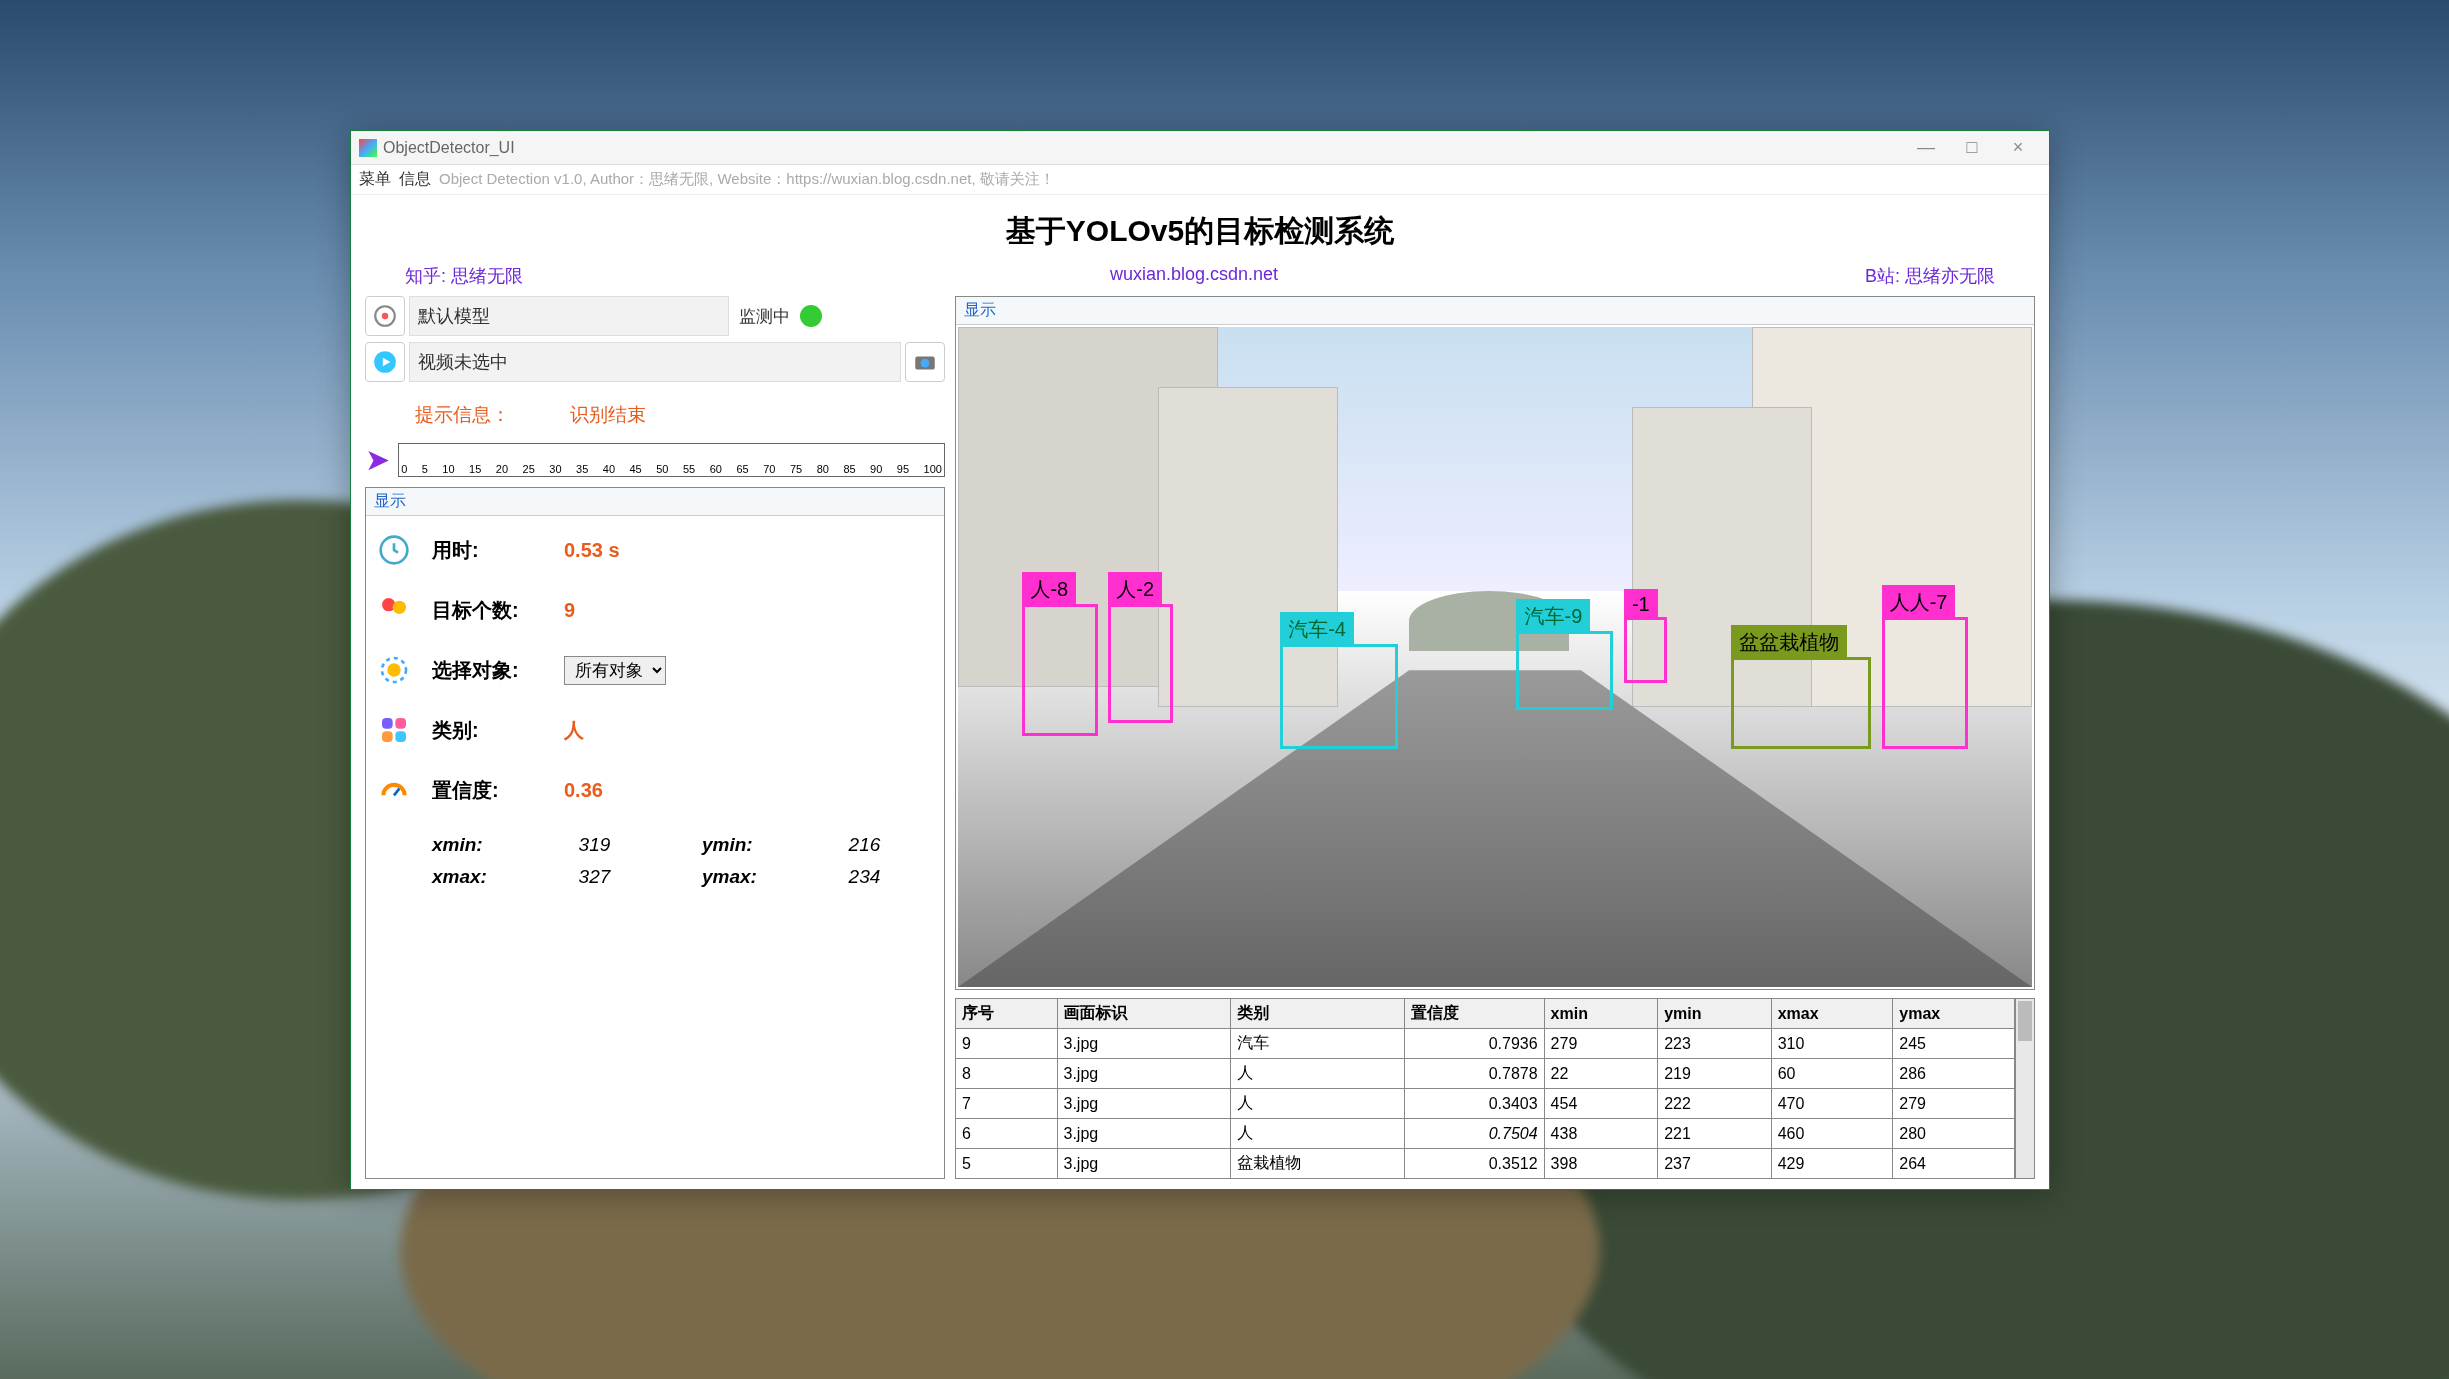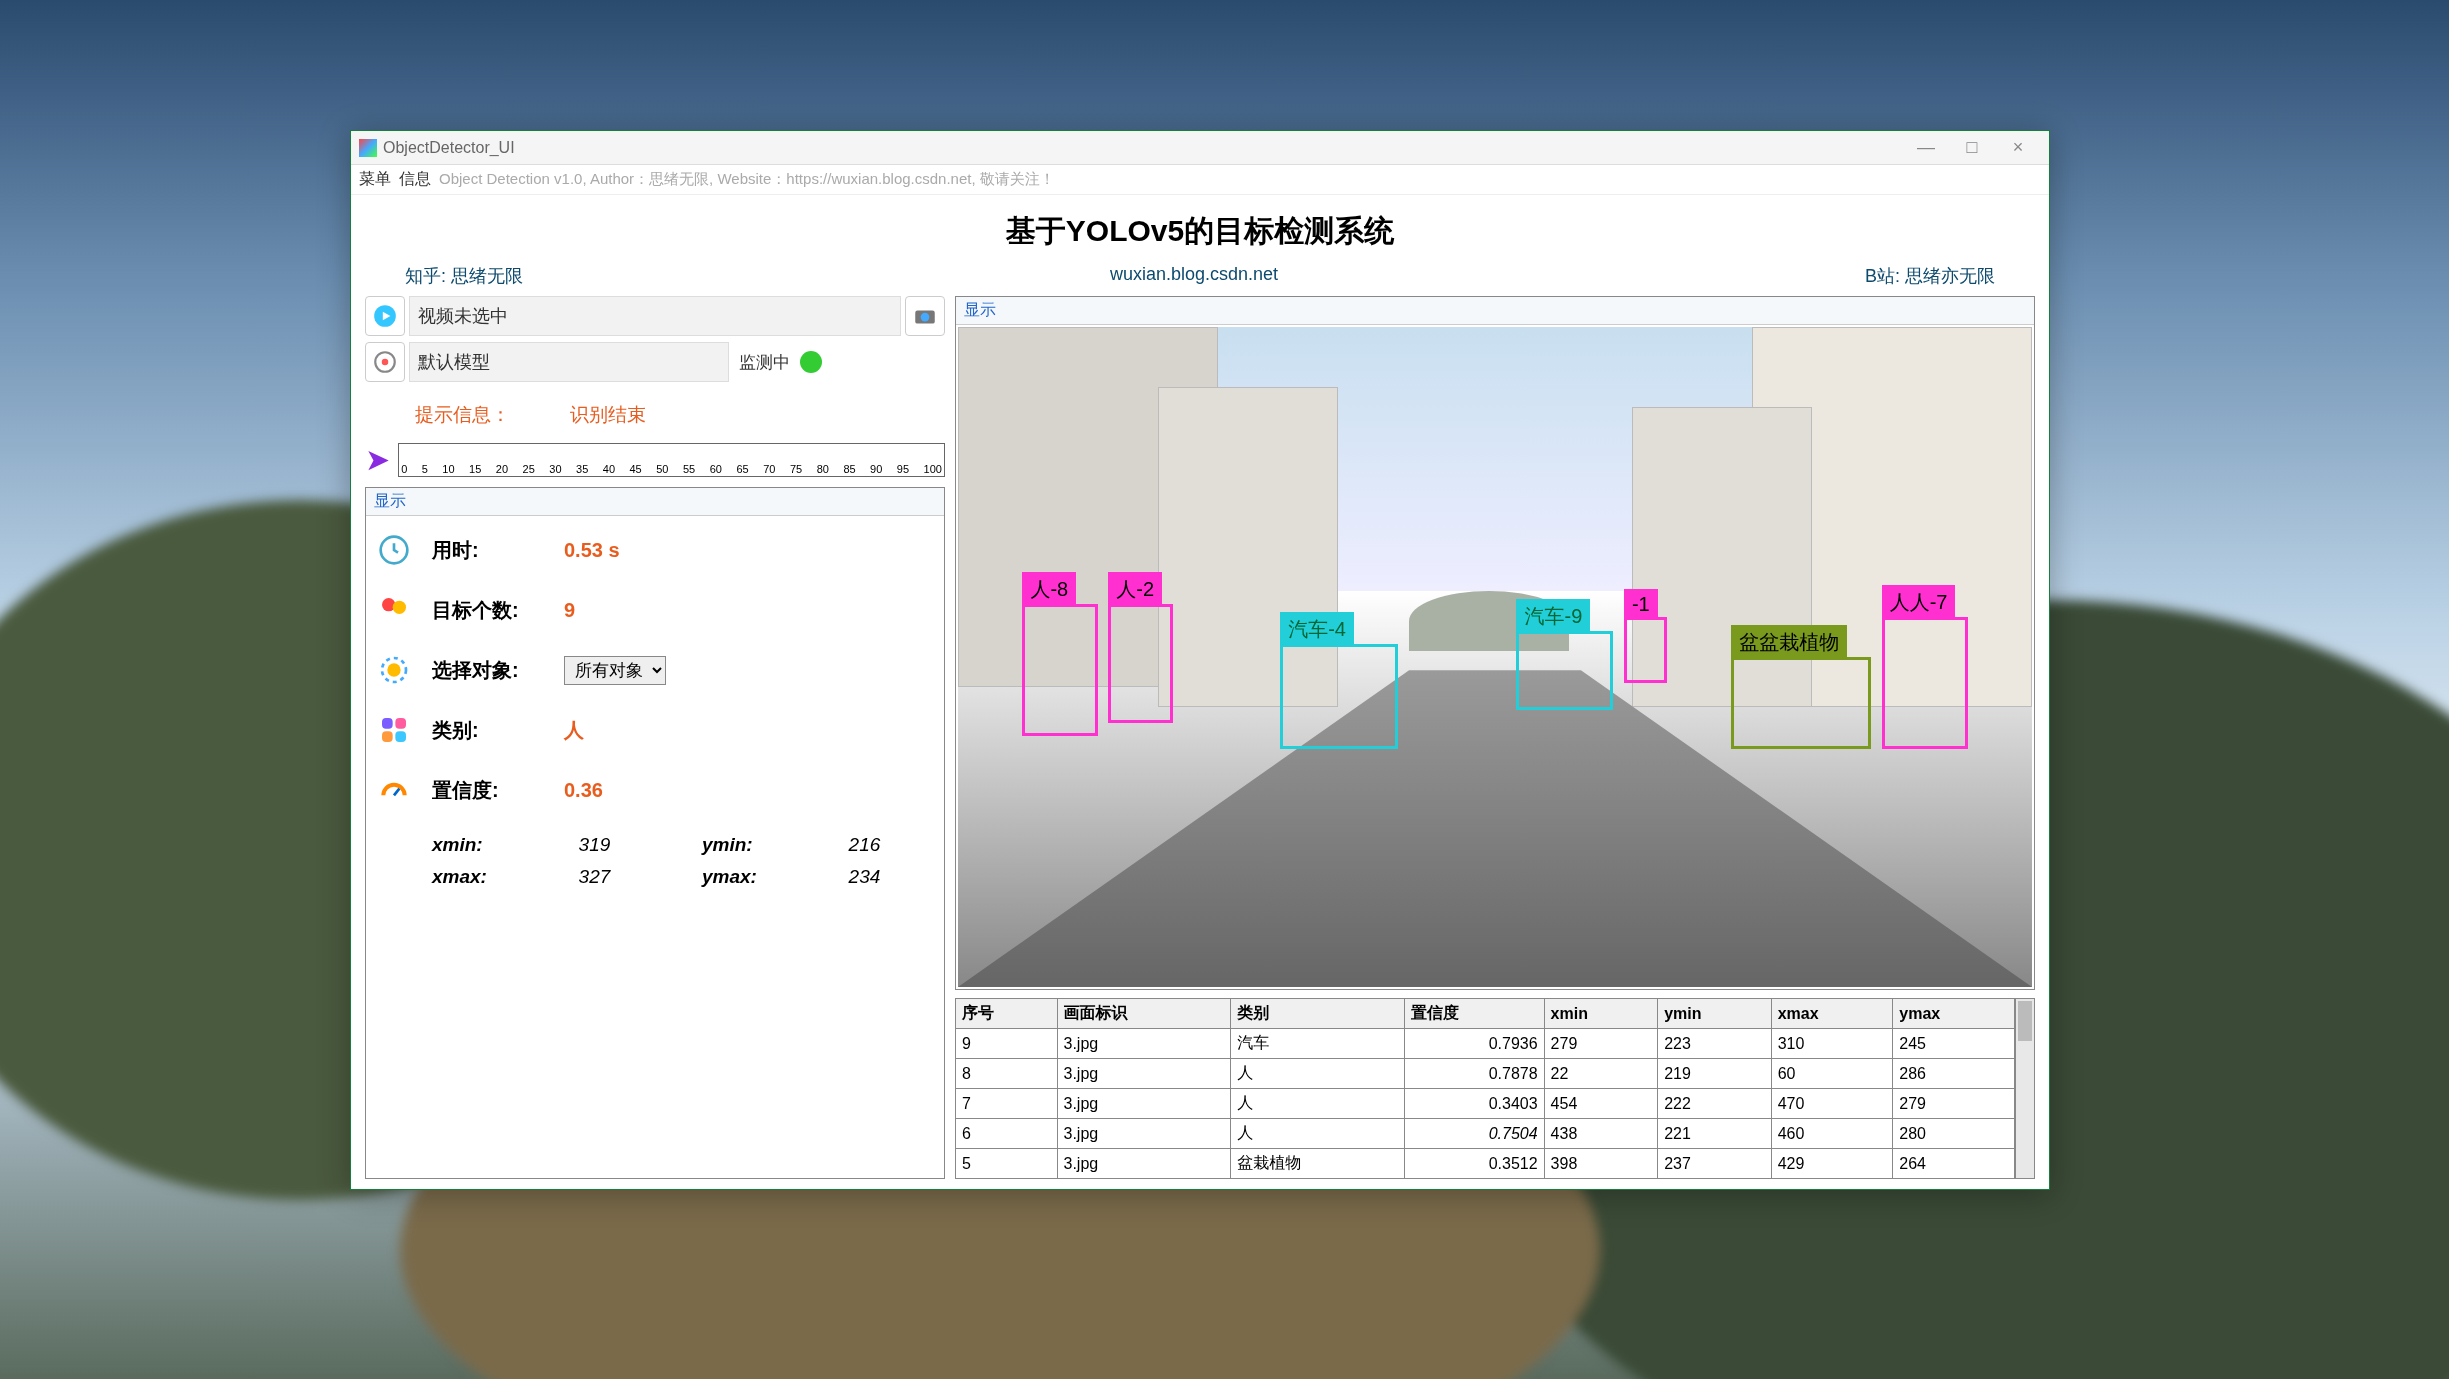--- a/index.html
+++ b/index.html
@@ -27,21 +27,21 @@
   .titlebar .appicon{width:18px;height:18px;background:linear-gradient(135deg,#f44,#4af,#4f4);margin-right:6px;}
   .titlebar .spacer{flex:1;}
   .titlebar .winbtn{width:46px;text-align:center;font-size:18px;color:#888;}
   .menubar {
     height:30px;display:flex;align-items:center;padding:0 8px;font-size:16px;
     border-bottom:1px solid #eee;gap:8px;color:#333;
   }
   .menubar .faded{color:#aaa;font-size:15px;}
   .content{flex:1;padding:10px 14px;display:flex;flex-direction:column;}
   .heading{font-size:30px;font-weight:bold;text-align:center;margin:6px 0 12px;}
-  .linksrow{display:flex;justify-content:space-between;font-size:18px;color:#0c4a6e;margin-bottom:8px;padding:0 40px;}
+  .linksrow{display:flex;justify-content:space-between;font-size:18px;color:#6d28d9;margin-bottom:8px;padding:0 40px;}
   .cols{flex:1;display:flex;gap:10px;min-height:0;}
   .leftcol{width:580px;display:flex;flex-direction:column;}
   .rightcol{flex:1;display:flex;flex-direction:column;min-width:0;}
 
   .inputrow{display:flex;align-items:center;gap:4px;margin-bottom:6px;}
   .iconbtn{width:40px;height:40px;border:1px solid #ccc;border-radius:4px;display:flex;align-items:center;justify-content:center;background:#fff;}
   .iconbtn svg{width:26px;height:26px;}
   .txtfield{flex:1;height:40px;background:#f2f2f2;border:1px solid #ddd;padding:0 8px;font-size:18px;display:flex;align-items:center;color:#333;white-space:nowrap;overflow:hidden;}
   .statuslabel{font-size:17px;color:#333;padding:0 6px;}
   .statusdot{width:22px;height:22px;border-radius:50%;background:#3c3;}
@@ -126,42 +126,42 @@
       <span>wuxian.blog.csdn.net</span>
       <span>B站: 思绪亦无限</span>
     </div>
 
     <div class="cols">
 
       <div class="leftcol">
         <div class="inputrow">
           <div class="iconbtn">
             <svg viewBox="0 0 24 24">
+                <circle cx="12" cy="12" r="9" fill="none" stroke="#888" stroke-width="2"></circle>
+                <circle cx="12" cy="12" r="3" fill="#f55"></circle>
+              </svg>
+          </div>
+          <div class="txtfield" style="flex:0 0 320px">默认模型</div>
+          <span class="statuslabel">监测中</span>
+          <div class="statusdot"></div>
+        </div>
+        <div class="inputrow">
+          <div class="iconbtn">
+            <svg viewBox="0 0 24 24">
                 <circle cx="12" cy="12" r="10" fill="#34c6ff"></circle>
                 <path d="M10 8l7 4-7 4z" fill="#fff"></path>
               </svg>
           </div>
           <div class="txtfield">视频未选中</div>
           <div class="iconbtn">
             <svg viewBox="0 0 24 24">
                 <rect x="3" y="7" width="18" height="12" rx="2" fill="#777"></rect>
                 <circle cx="12" cy="13" r="4" fill="#4af"></circle>
               </svg>
           </div>
-        </div>
-        <div class="inputrow">
-          <div class="iconbtn">
-            <svg viewBox="0 0 24 24">
-                <circle cx="12" cy="12" r="9" fill="none" stroke="#888" stroke-width="2"></circle>
-                <circle cx="12" cy="12" r="3" fill="#f55"></circle>
-              </svg>
-          </div>
-          <div class="txtfield" style="flex:0 0 320px">默认模型</div>
-          <span class="statuslabel">监测中</span>
-          <div class="statusdot"></div>
         </div>
 
         <div class="hintrow">
           <span>提示信息：</span>
           <span>识别结束</span>
         </div>
 
         <div class="rulerrow">
           <span class="cursor">➤</span>
           <div class="ruler">

